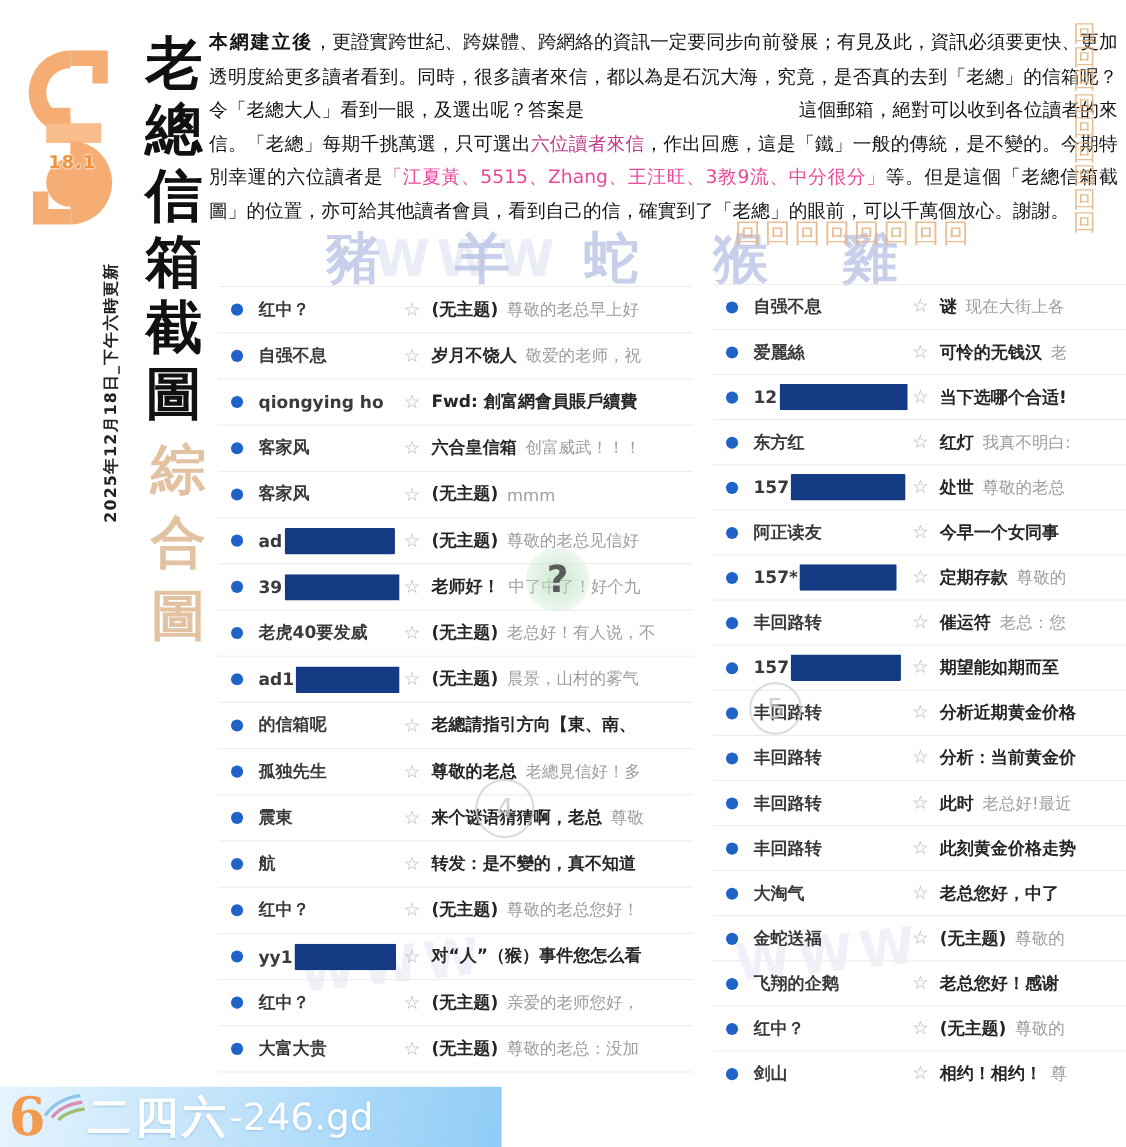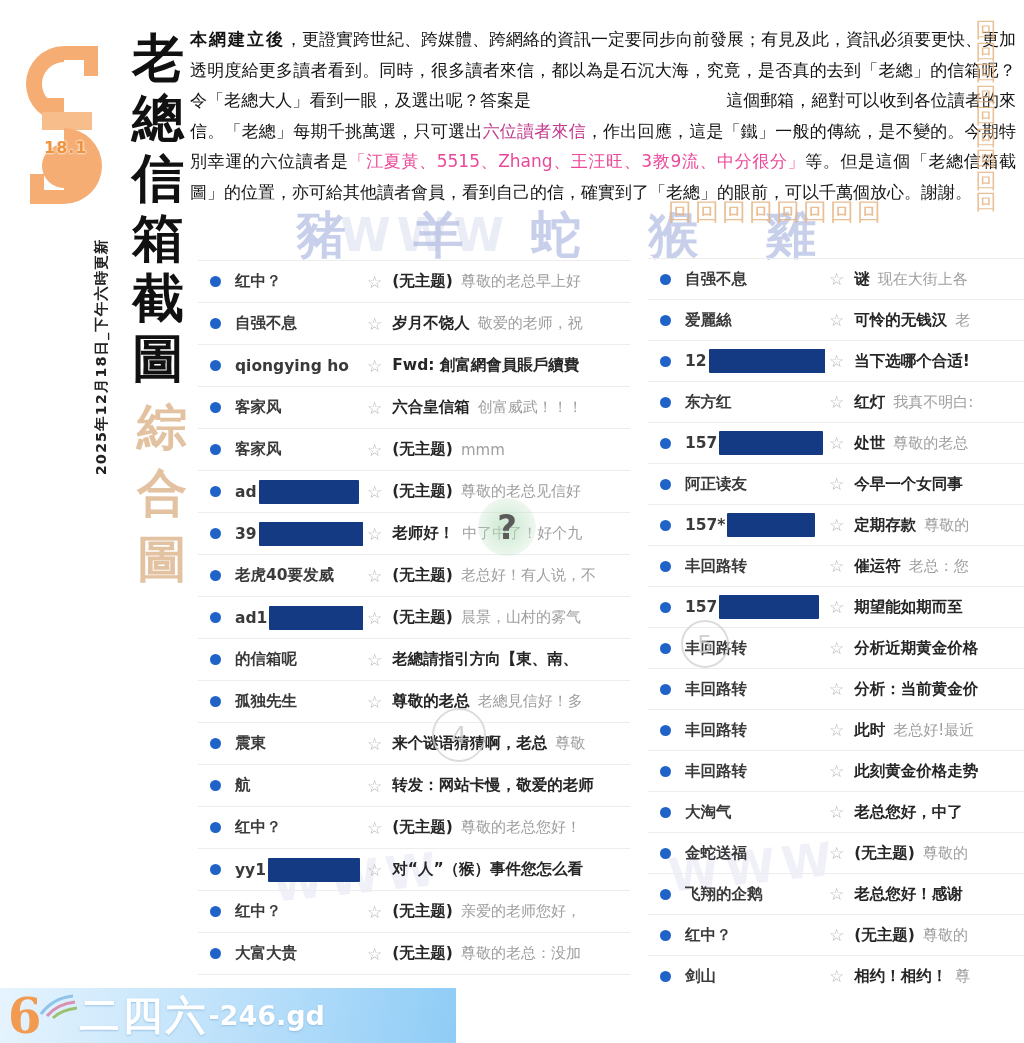--- a/index.html
+++ b/index.html
@@ -67,21 +67,21 @@
   .preview{color:#9e9e9e;font-size:15px;}
 
   
   .banner{position:absolute;left:0;top:988px;width:456px;height:55px;
       background:linear-gradient(100deg,#e6f4fe 0%,#b9dffa 55%,#8fccf6 100%);
       display:flex;align-items:center;z-index:4;}
   .b6{font-size:48px;font-weight:bold;color:#f29a50;margin:0 6px 0 8px;font-family:"DejaVu Serif",serif;}
   .feather{width:40px;height:26px;margin:-18px 0 0 -8px;flex:none;}
   .bbrand{font-size:40px;font-weight:bold;color:#fff;font-family:"DejaVu Serif",serif;
       letter-spacing:3px;text-shadow:0 1px 2px rgba(120,170,210,.6);}
-  .bdomain{font-size:27px;font-weight:bold;color:#fff;text-shadow:0 1px 2px rgba(120,170,210,.6);}
+  .bdomain{font-size:34px;font-weight:normal;color:#fff;text-shadow:0 1px 2px rgba(120,170,210,.6);}
 </style>
 </head>
 <body>
 
 <div class="page">
 
   <svg class="logo" viewBox="0 0 84 166">
     <path d="M42,4 A38,38 0 0 0 42,80 L42,64 A22,22 0 0 1 42,20 Z" fill="#f5ad74"></path>
     <path d="M42,4 h34 v30 h-14 v-16 h-20 z" fill="#f5ad74"></path>
     <rect x="20" y="70" width="50" height="18" fill="#f7bd8a"></rect>
@@ -242,21 +242,21 @@
         <span class="star">☆</span>
         <span class="subject">来个谜语猜猜啊，老总</span>
         <span class="preview">尊敬</span>
       </div>
       <div class="mail-row">
         <span class="dot"></span>
         <span class="sender">
           <span>航</span>
         </span>
         <span class="star">☆</span>
-        <span class="subject">转发：网站卡慢，敬爱的老师</span>
+        <span class="subject">转发：是不變的，真不知道</span>
       </div>
       <div class="mail-row">
         <span class="dot"></span>
         <span class="sender">
           <span>红中？</span>
         </span>
         <span class="star">☆</span>
         <span class="subject">(无主题)</span>
         <span class="preview">尊敬的老总您好！</span>
       </div>

